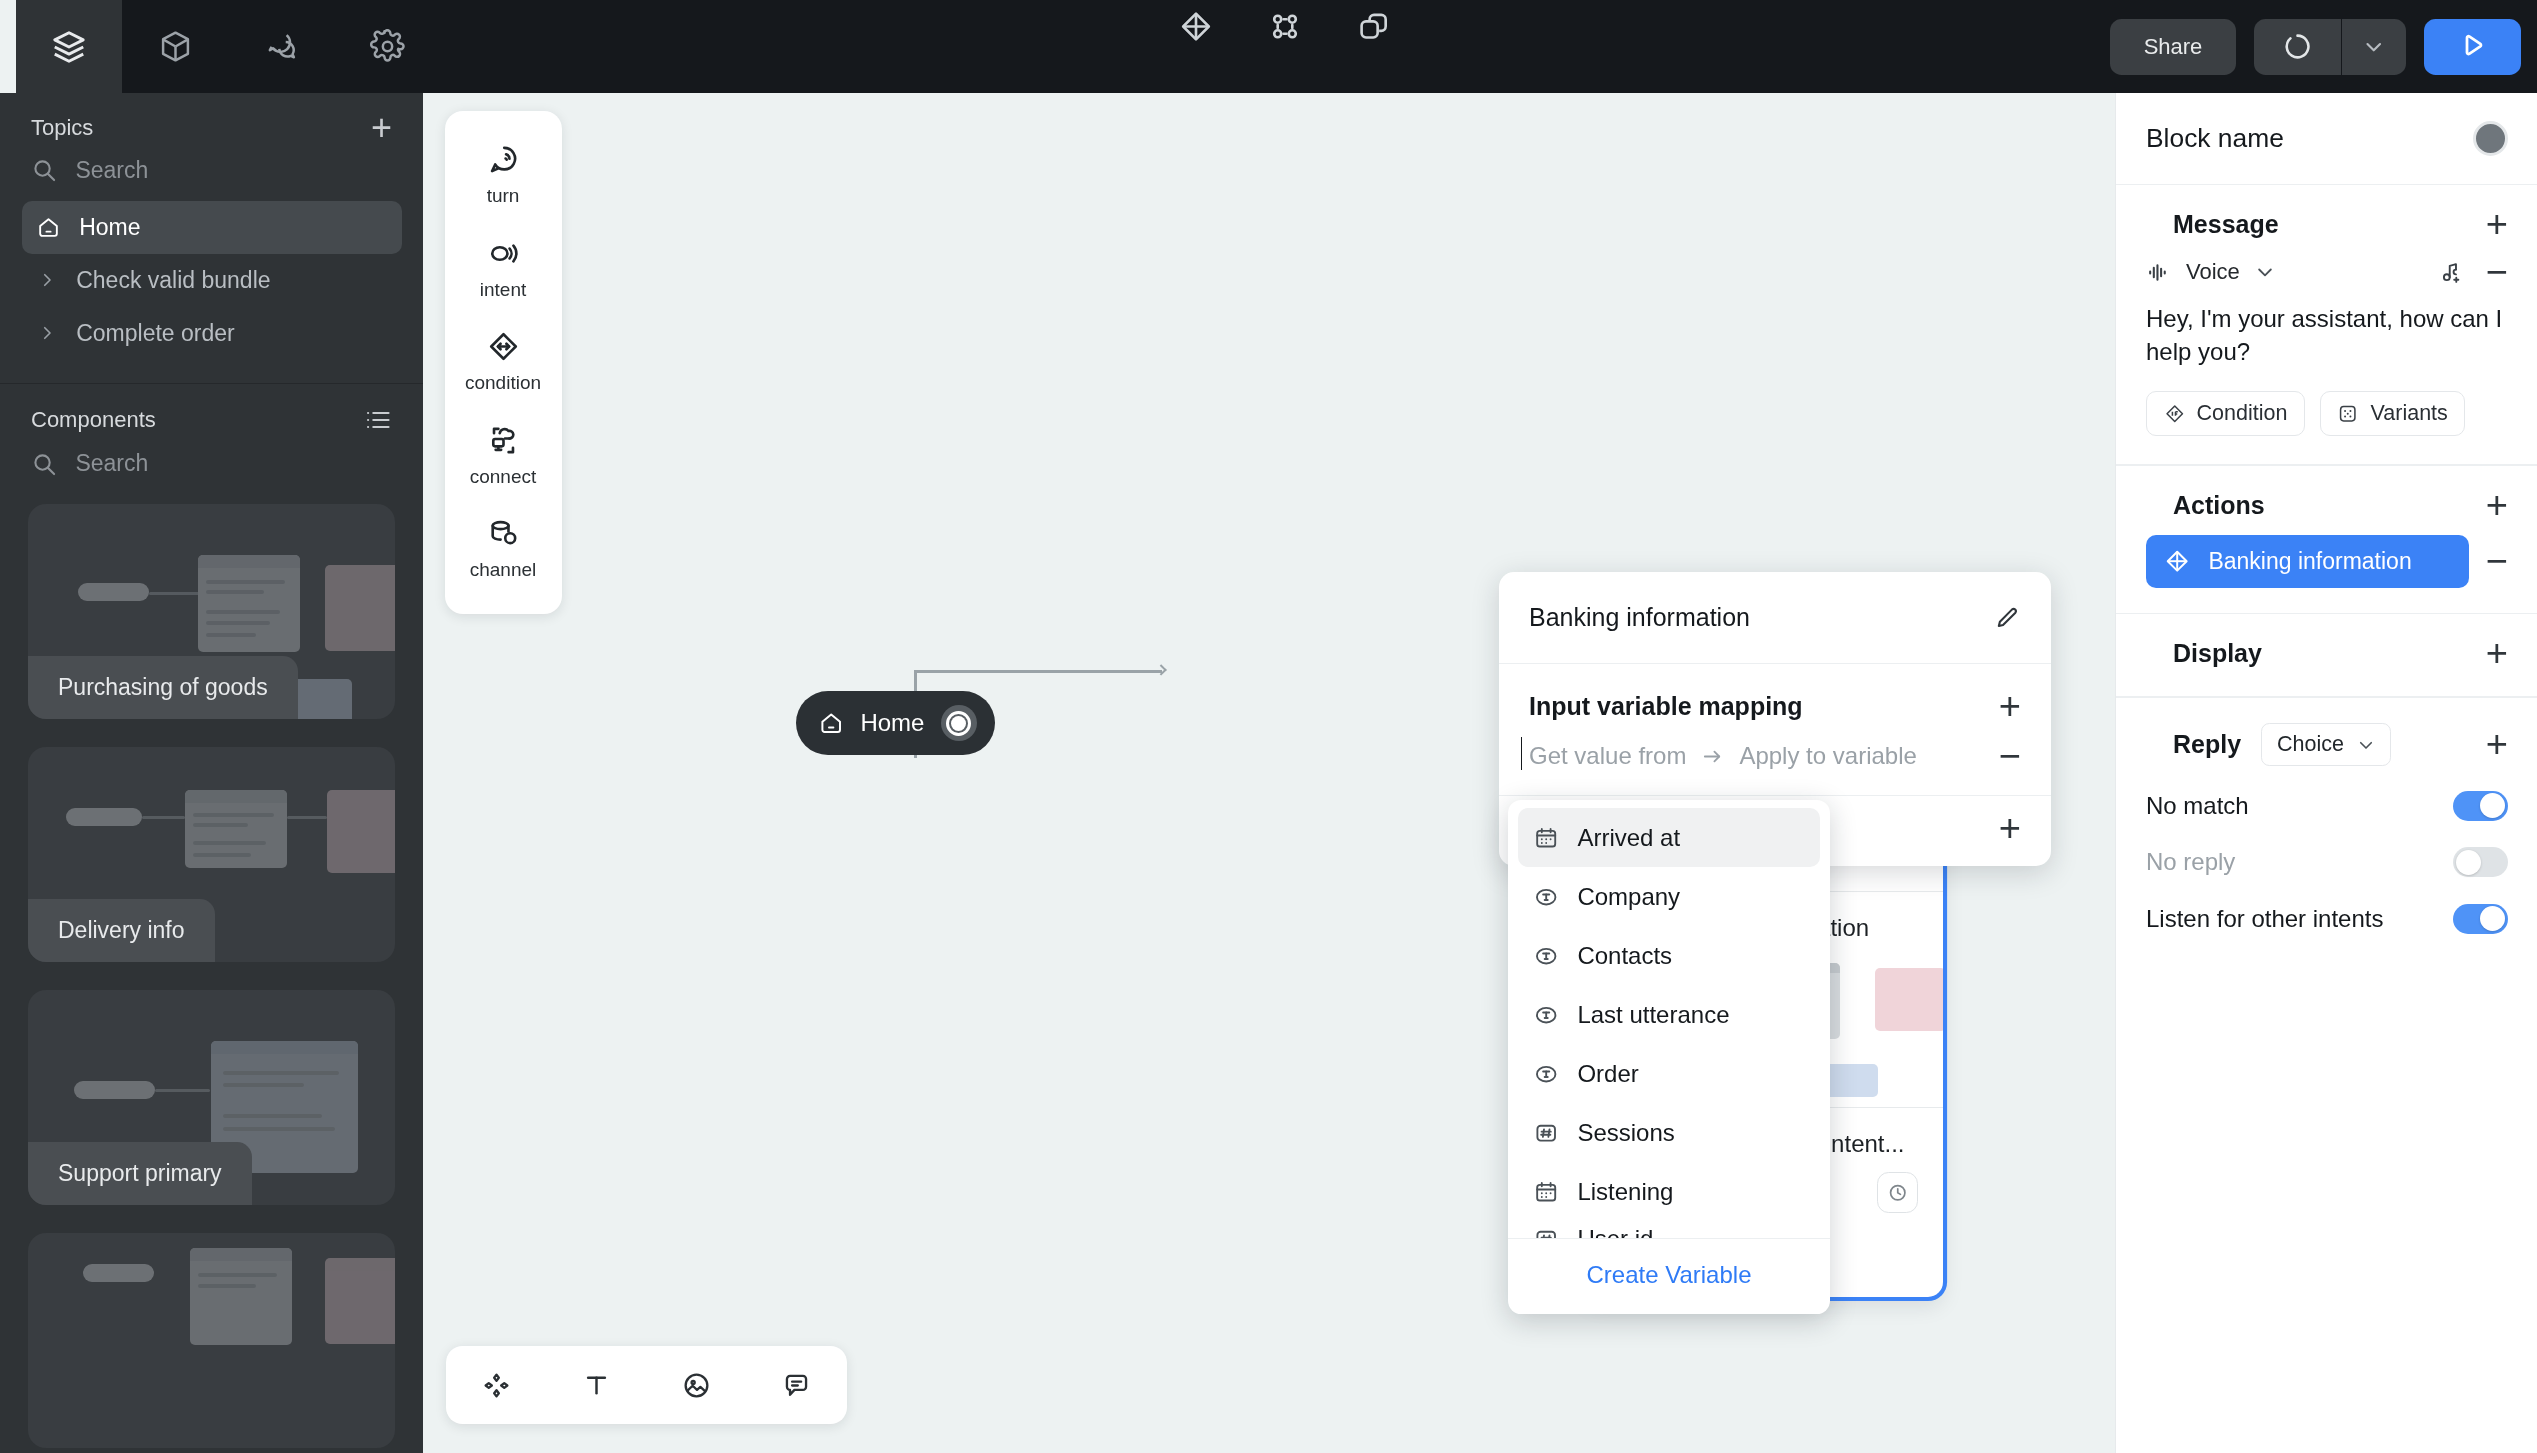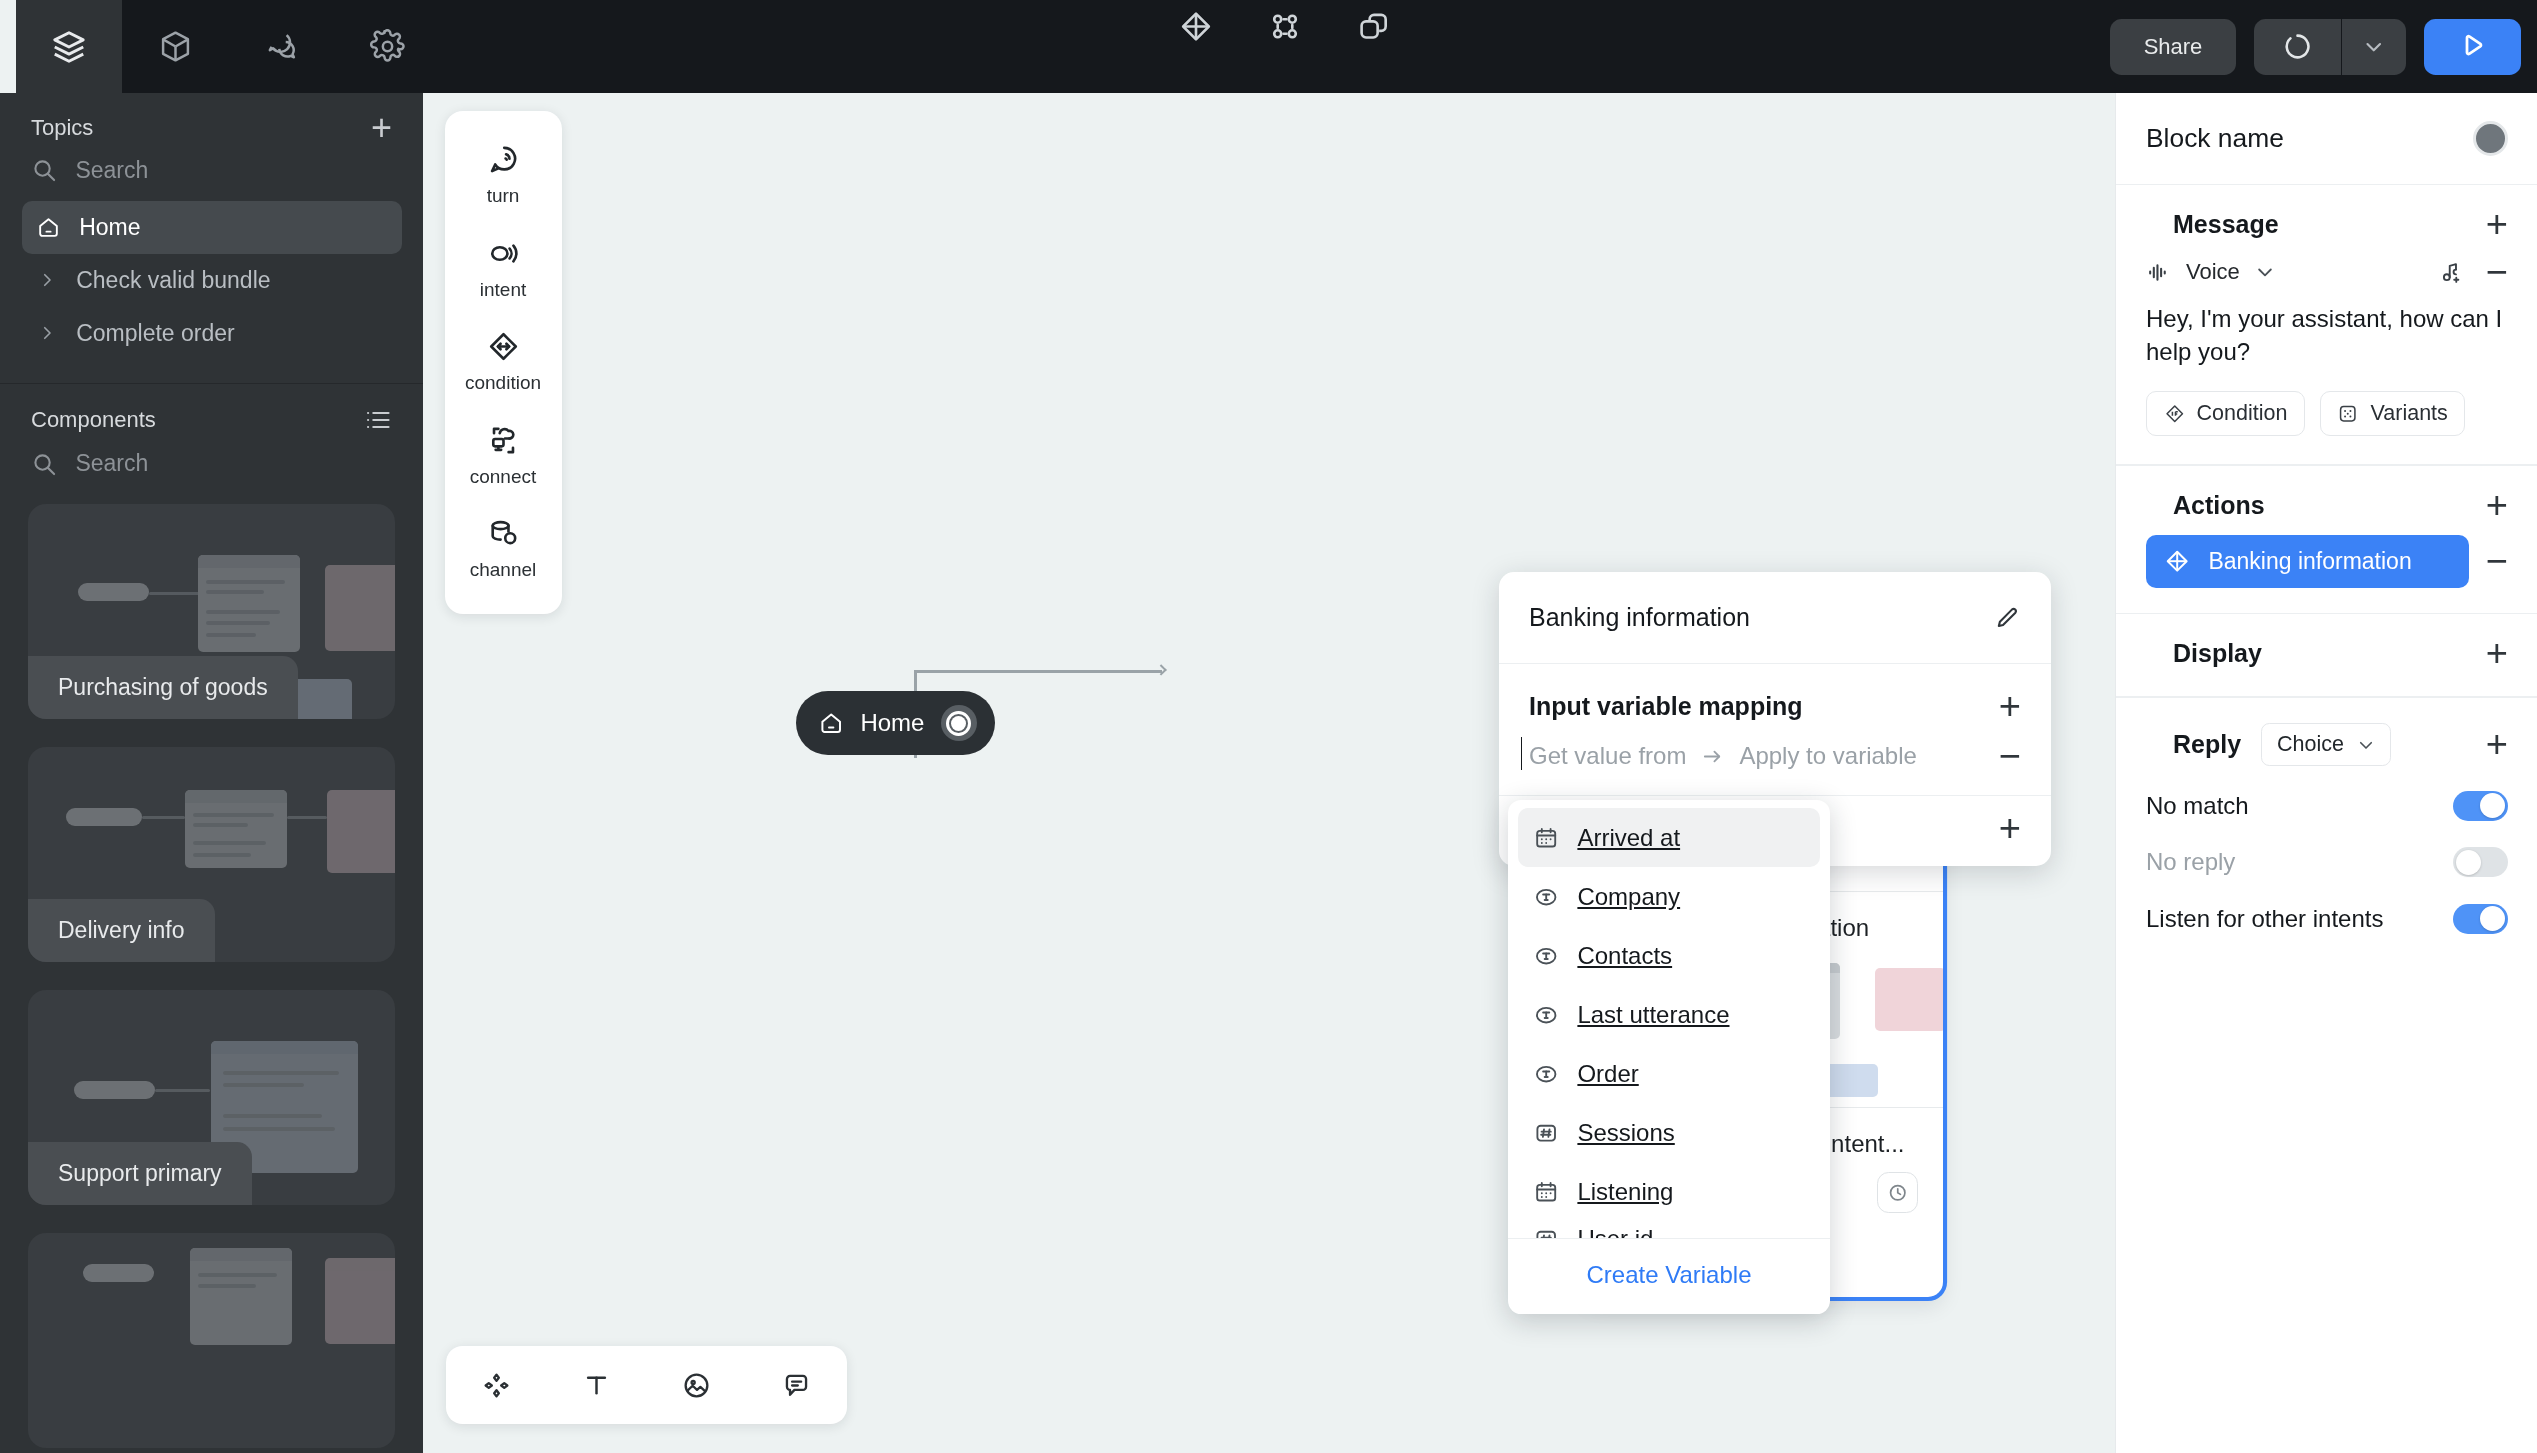--- a/index.html
+++ b/index.html
@@ -223,21 +223,21 @@
   .var-dropdown {
     position: absolute; left: 1508px; top: 800px; width: 322px;
     background: #fff; border-radius: 13.2px;
     box-shadow: 0 6.6px 28px rgba(22,32,42,.20);
     z-index: 60; overflow: hidden;
   }
   .var-list { max-height: 438px; overflow: hidden; padding: 8.3px 0 0 0; }
   .var-item {
     display: flex; align-items: center; gap: 18px;
     height: 59px; margin: 0 10px; padding: 0 15px; border-radius: 10px;
-    font-size: 24px; color: #15191d; cursor: pointer; text-decoration: underline;
+    font-size: 24px; color: #15191d; cursor: pointer;
   }
   .var-item.hl { background: #f0f1f2; }
   .var-footer {
     border-top: 1.7px solid #eceff1; padding: 21.5px 0 25px 0; text-align: center;
   }
   .var-footer a { color: #2f7bf6; font-size: 24px; text-decoration: none; cursor: pointer; }
 
   
   .rightpanel {
     position: absolute; top: 93px; right: 0; width: 423px; height: 1361px;

